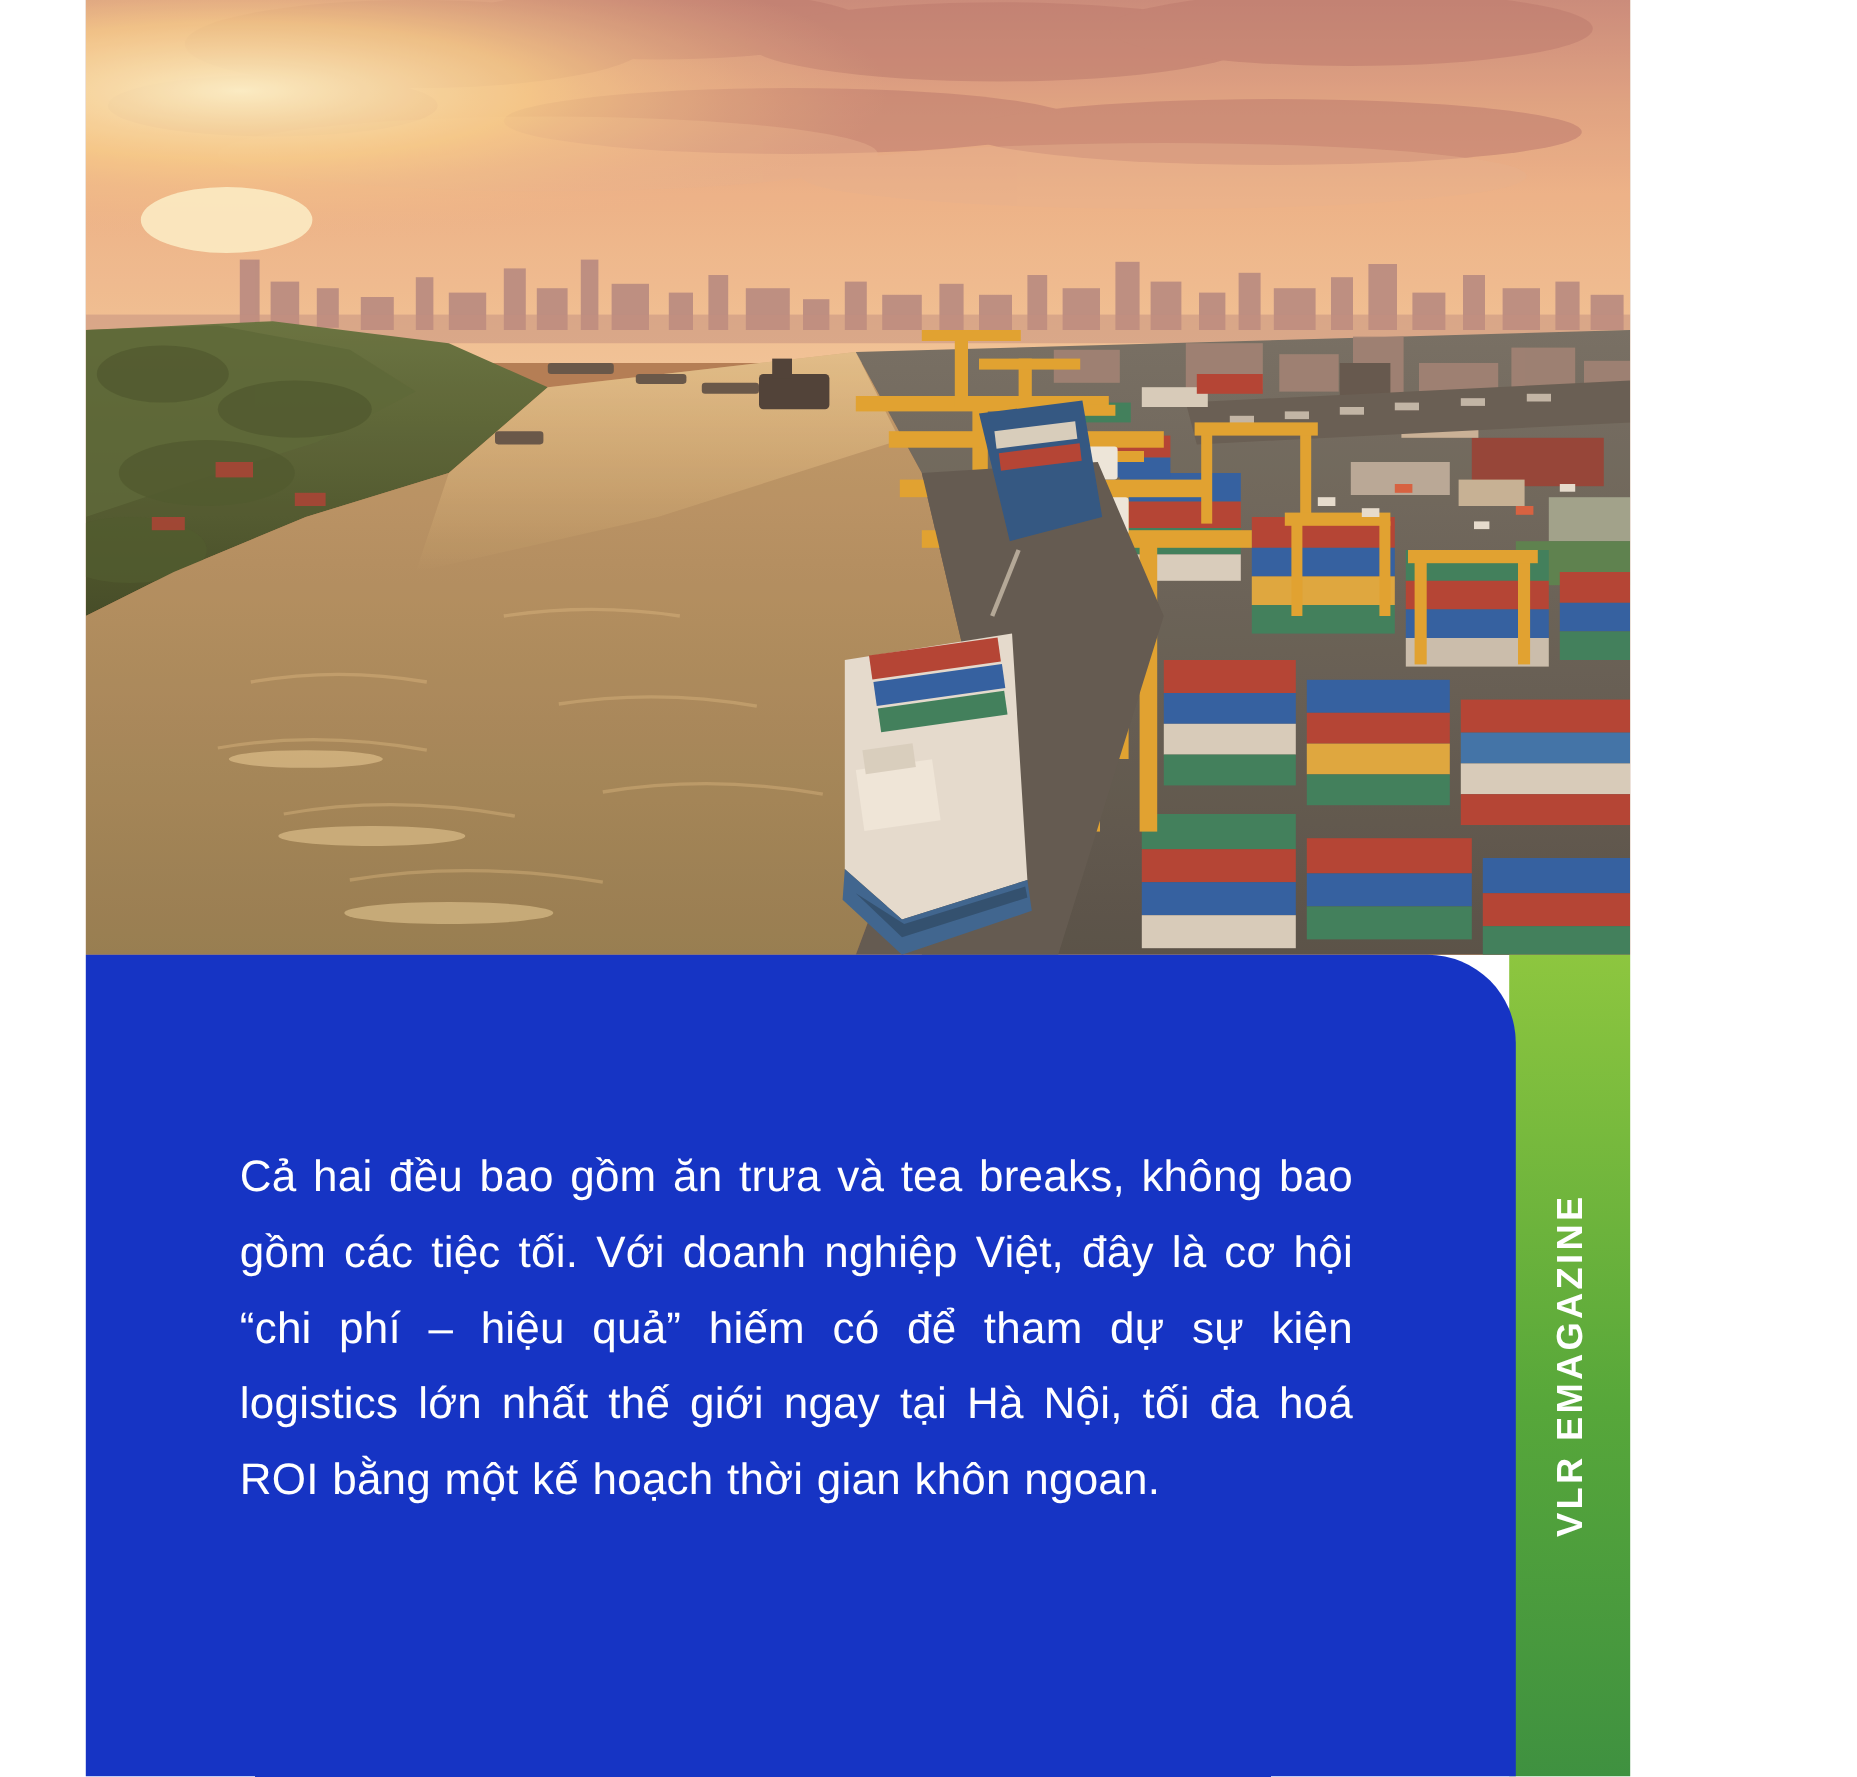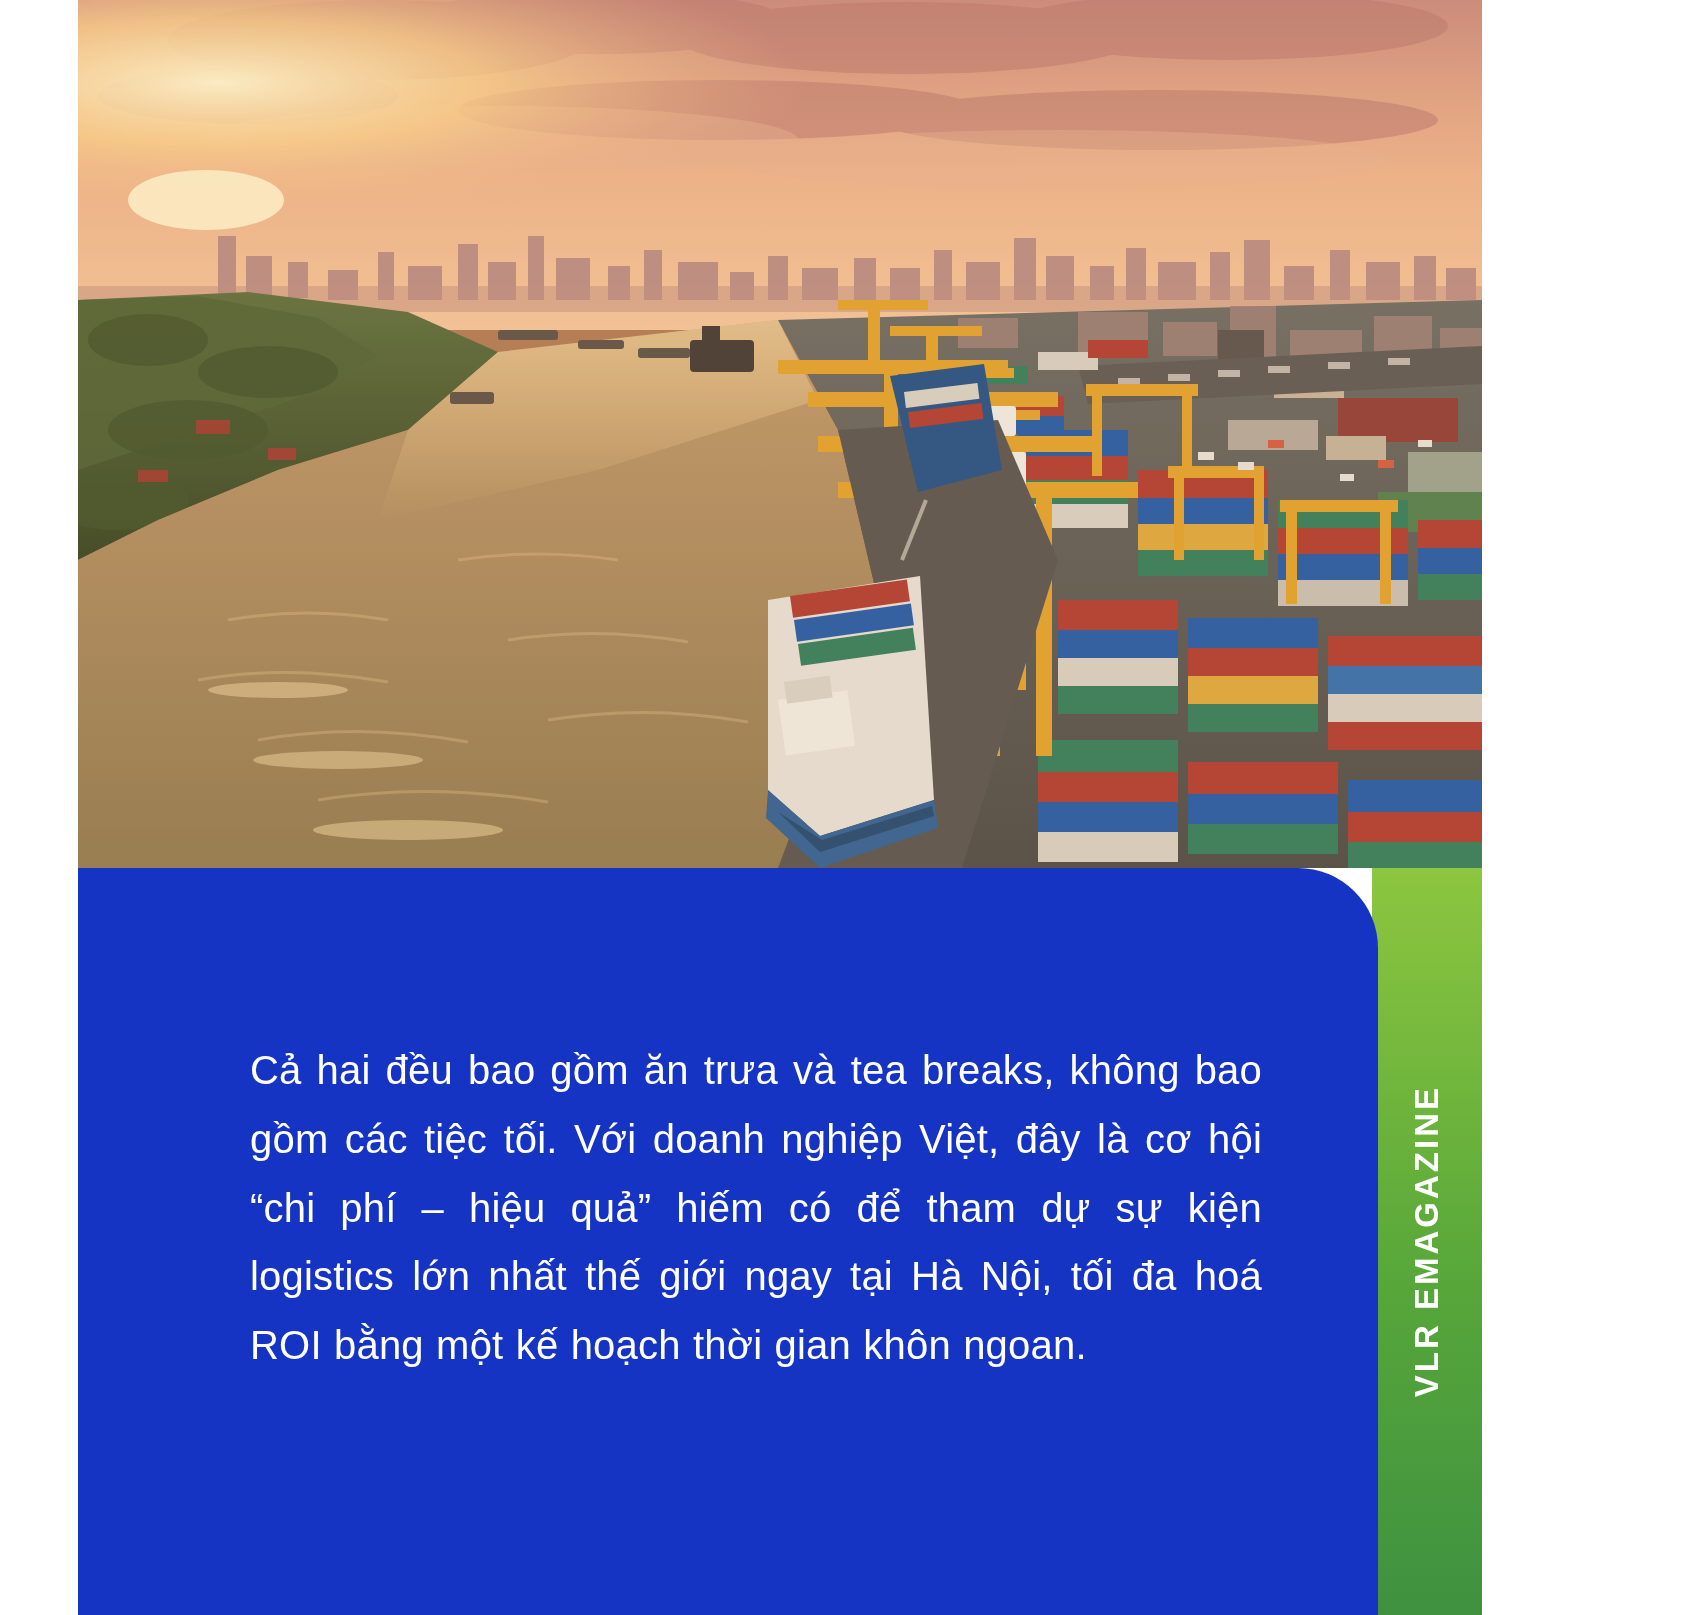--- a/index.html
+++ b/index.html
@@ -90,21 +90,20 @@
     top: 128px;
     width: 1012px;
     color: #ffffff;
     font-size: 40px;
     line-height: 1.72;
     text-align: justify;
     font-family: "Liberation Sans", sans-serif;
     font-weight: 500;
     letter-spacing: 0.2px;
     word-spacing: 1px;
-    margin-left: 32px;
   }
 
   
   .left-margin, .right-margin {
     position: absolute;
     top: 0;
     height: 1615px;
     width: 80px;
     background: #ffffff;
   }

